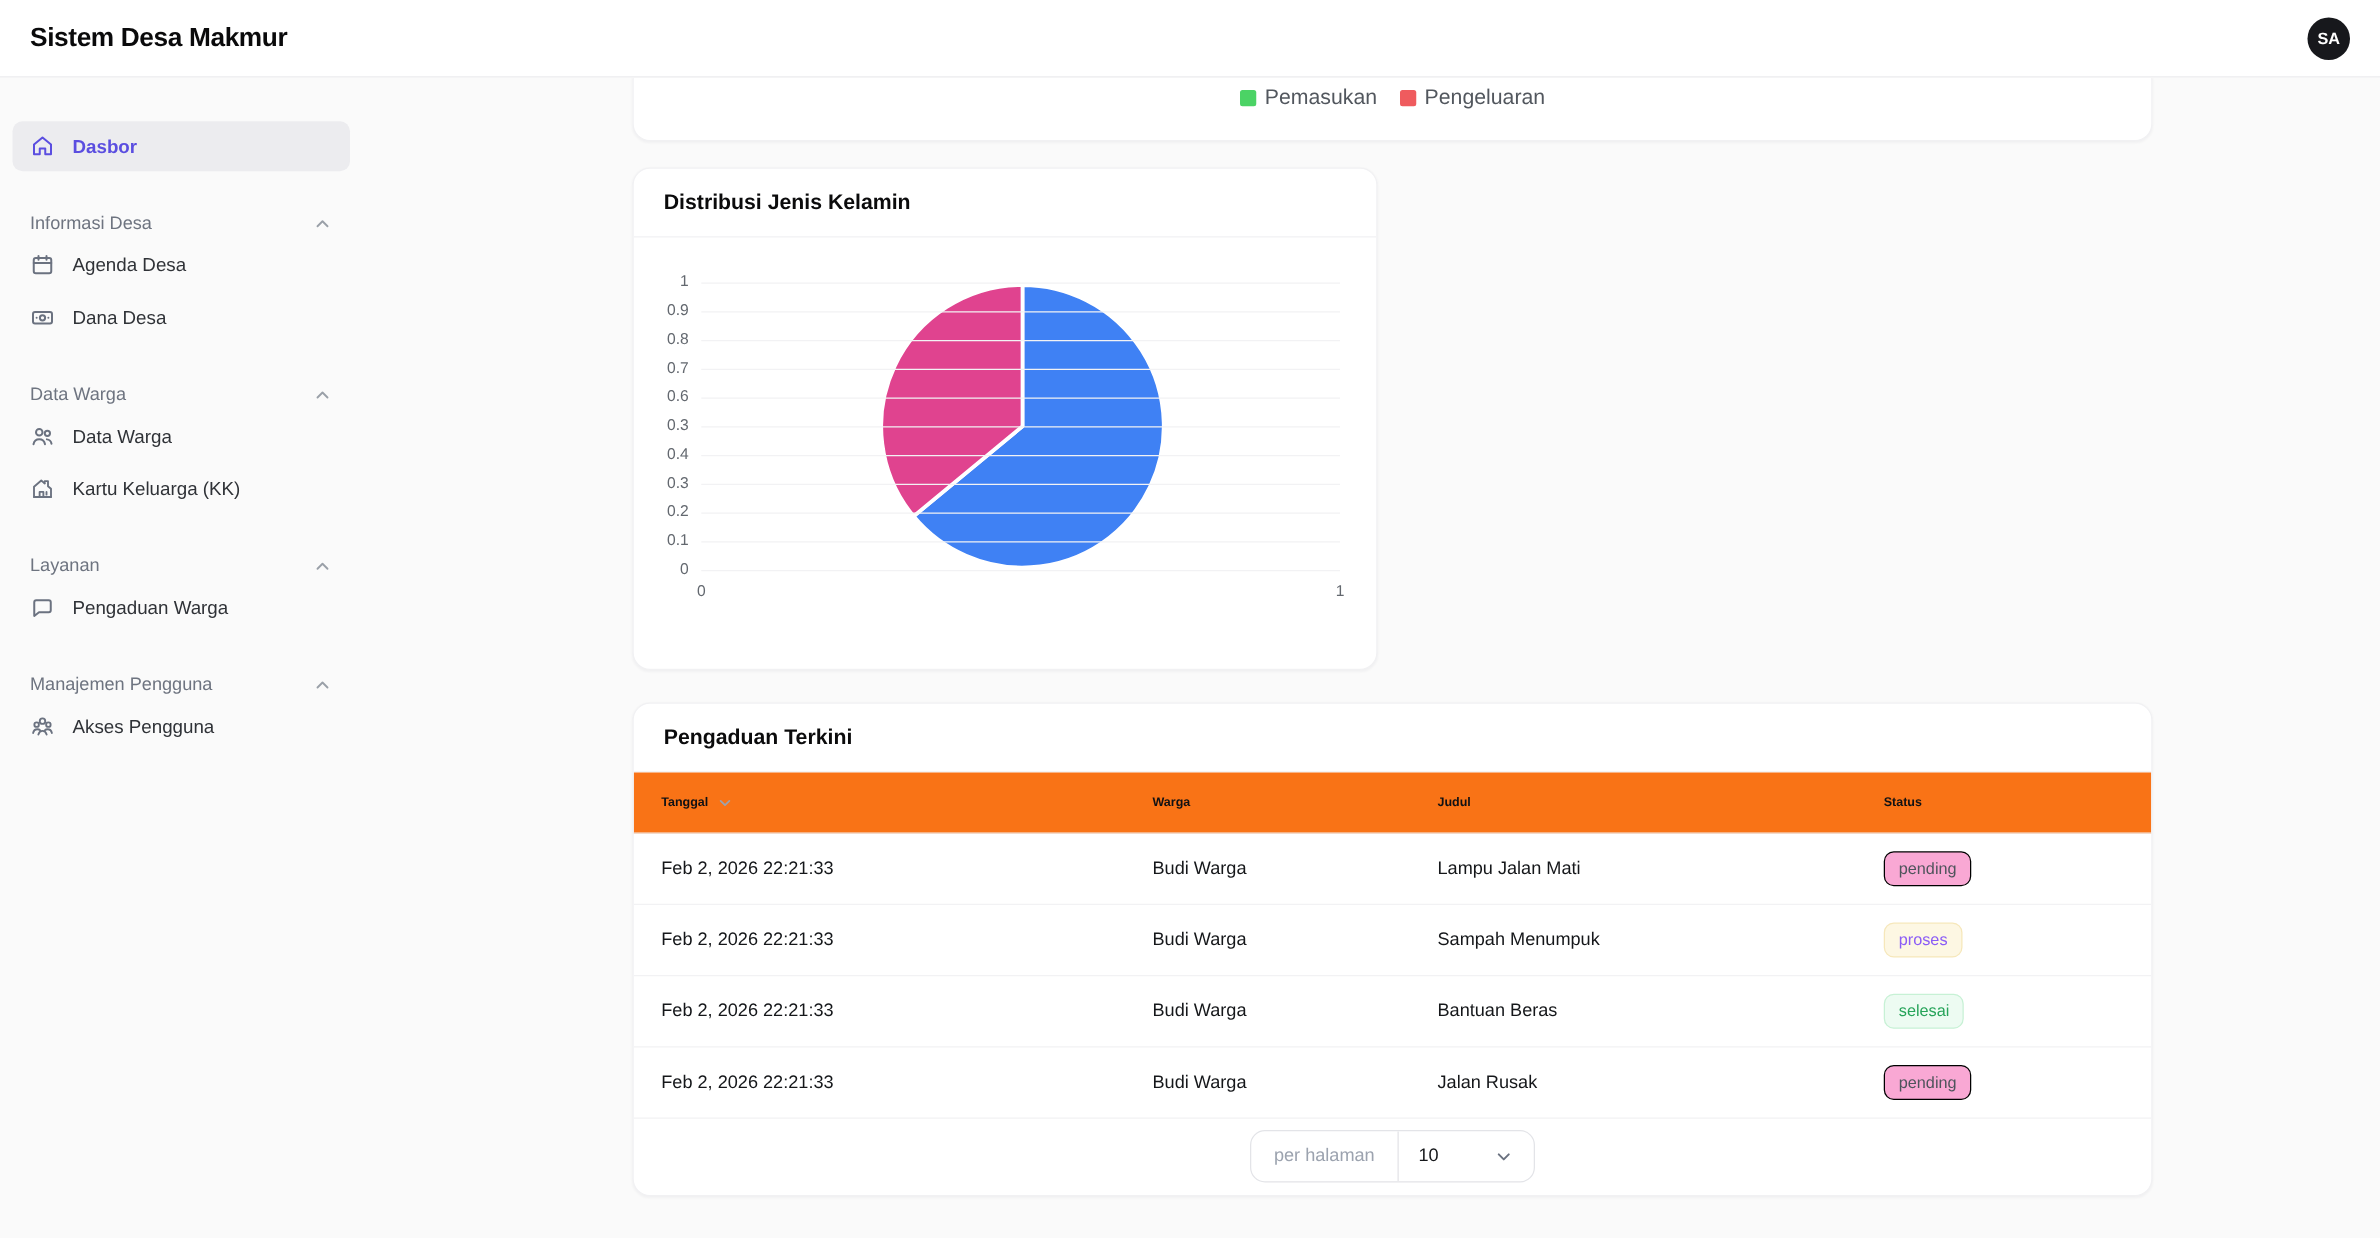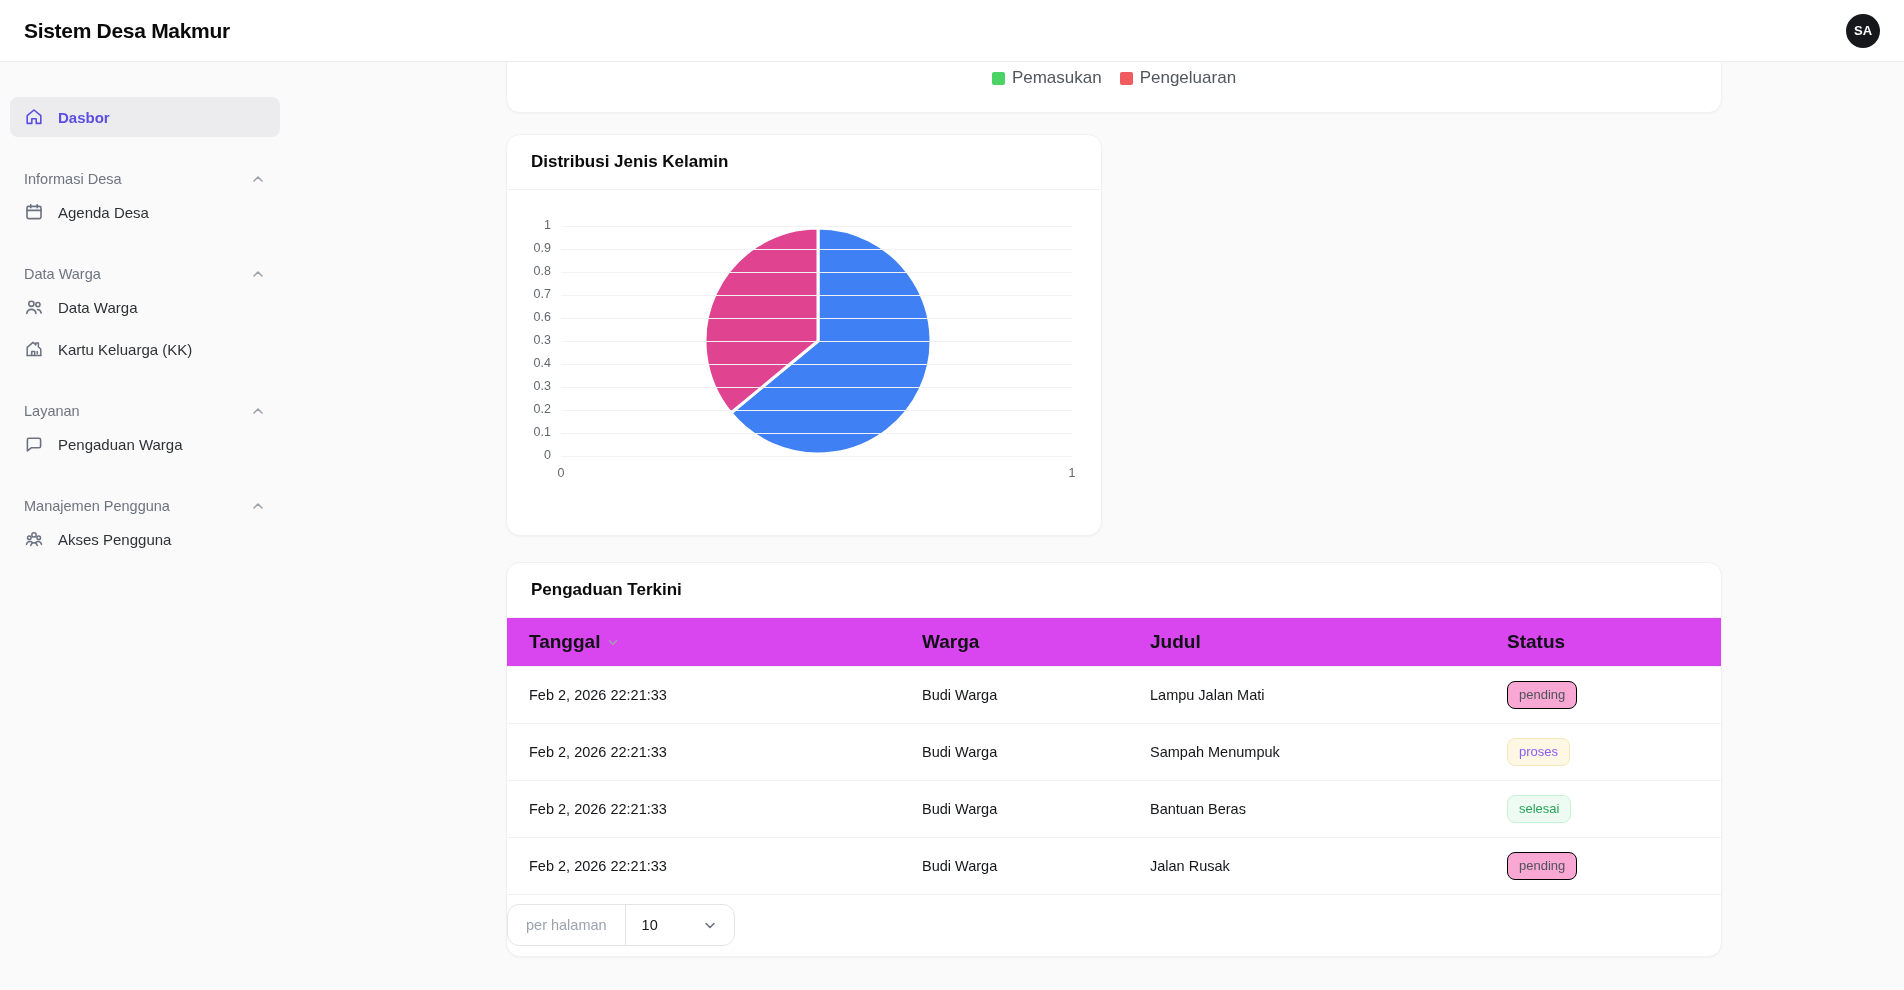--- a/index.html
+++ b/index.html
@@ -47,31 +47,31 @@
   .ytick { position:absolute; width:40px; right:552px; left:4px; text-align:right;
     font-size:12.5px; color:#63686f; }
   .xtick { position:absolute; top:276px; width:30px; text-align:center; font-size:12.5px; color:#63686f; }
   #pie-svg { position:absolute; left:191px; top:31px; }
   #pie-svg path { stroke:#fff; stroke-width:3; stroke-linejoin:round; cursor:pointer; }
   #gender-legend { position:absolute; top:303px; left:0; right:0; }
 
   
   .card-complaints { margin-top:26px; width:1216px; height:395px; overflow:hidden; }
   .tbl-header { display:grid; grid-template-columns:393px 228px 357px 1fr; align-items:center;
-    height:49px; background:#d946ef; border-bottom:1px solid #f1f1f3; font-size:19px; font-weight:700; color:#101114; }
+    height:49px; background:#f97316; border-bottom:1px solid #f1f1f3; font-size:10px; font-weight:700; color:#101114; }
   .tbl-header > div { padding-left:22px; display:flex; align-items:center; gap:6px; }
   .tbl-row { display:grid; grid-template-columns:393px 228px 357px 1fr; align-items:center;
     height:57px; border-bottom:1px solid #f2f2f4; font-size:14.5px; color:#15171a; cursor:pointer; }
   .tbl-row > div { padding-left:22px; }
   .sort-icon { color:#9ca3af; cursor:pointer; }
   .badge { display:inline-block; padding:4px 11px; border-radius:8px; font-size:13px; line-height:18px; }
   .badge-pending { color:#4f545c; background:#f9a8d4; border:1px solid #000000; }
   .badge-proses  { color:#8b5cf6; background:#fdf7e3; border:1px solid #f6e7ba; }
   .badge-selesai { color:#27a45a; background:#edfbf2; border:1px solid #c7f1d5; }
-  .tbl-footer { height:60px; display:flex; align-items:center; }
+  .tbl-footer { height:60px; display:flex; align-items:center; justify-content:center; }
   .pager { display:inline-flex; align-items:stretch; height:42px; border:1px solid #e3e4e8;
     border-radius:12px; background:#fff; overflow:hidden; cursor:pointer; }
   .pager-label { display:flex; align-items:center; padding:0 18px; font-size:14.5px; color:#9ca3af; }
   .pager-value { display:flex; align-items:center; gap:44px; padding:0 16px; border-left:1px solid #e3e4e8;
     font-size:14.5px; color:#15171a; }
   .pager-value svg { color:#6b7280; }
 </style>
 </head>
 <body>
 
@@ -95,20 +95,28 @@
     <svg width="16" height="16" viewBox="0 0 16 16" fill="none" stroke="currentColor" stroke-width="1.5" stroke-linecap="round" stroke-linejoin="round">
         <path d="M4 10 8 6l4 4"></path>
       </svg>
   </div>
   <div class="nav-item">
     <svg width="20" height="20" viewBox="0 0 20 20" fill="none" stroke="currentColor" stroke-width="1.6" stroke-linecap="round" stroke-linejoin="round">
         <rect x="3" y="4.4" width="14" height="12.2" rx="1.6"></rect>
         <path d="M6.8 2.8v3M13.2 2.8v3M3 8.4h14"></path>
       </svg>
     <span>Agenda Desa</span>
+  </div>
+  <div class="nav-item">
+    <svg width="20" height="20" viewBox="0 0 20 20" fill="none" stroke="currentColor" stroke-width="1.6" stroke-linecap="round" stroke-linejoin="round">
+        <rect x="2.4" y="5.6" width="15.2" height="9.2" rx="1.6"></rect>
+        <circle cx="10" cy="10.2" r="2.1"></circle>
+        <path d="M5.3 10.2h.01M14.7 10.2h.01"></path>
+      </svg>
+    <span>Dana Desa</span>
   </div>
 
   <div class="nav-heading">
     <span>Data Warga</span>
     <svg width="16" height="16" viewBox="0 0 16 16" fill="none" stroke="currentColor" stroke-width="1.5" stroke-linecap="round" stroke-linejoin="round">
         <path d="M4 10 8 6l4 4"></path>
       </svg>
   </div>
   <div class="nav-item">
     <svg width="20" height="20" viewBox="0 0 20 20" fill="none" stroke="currentColor" stroke-width="1.6" stroke-linecap="round" stroke-linejoin="round">

